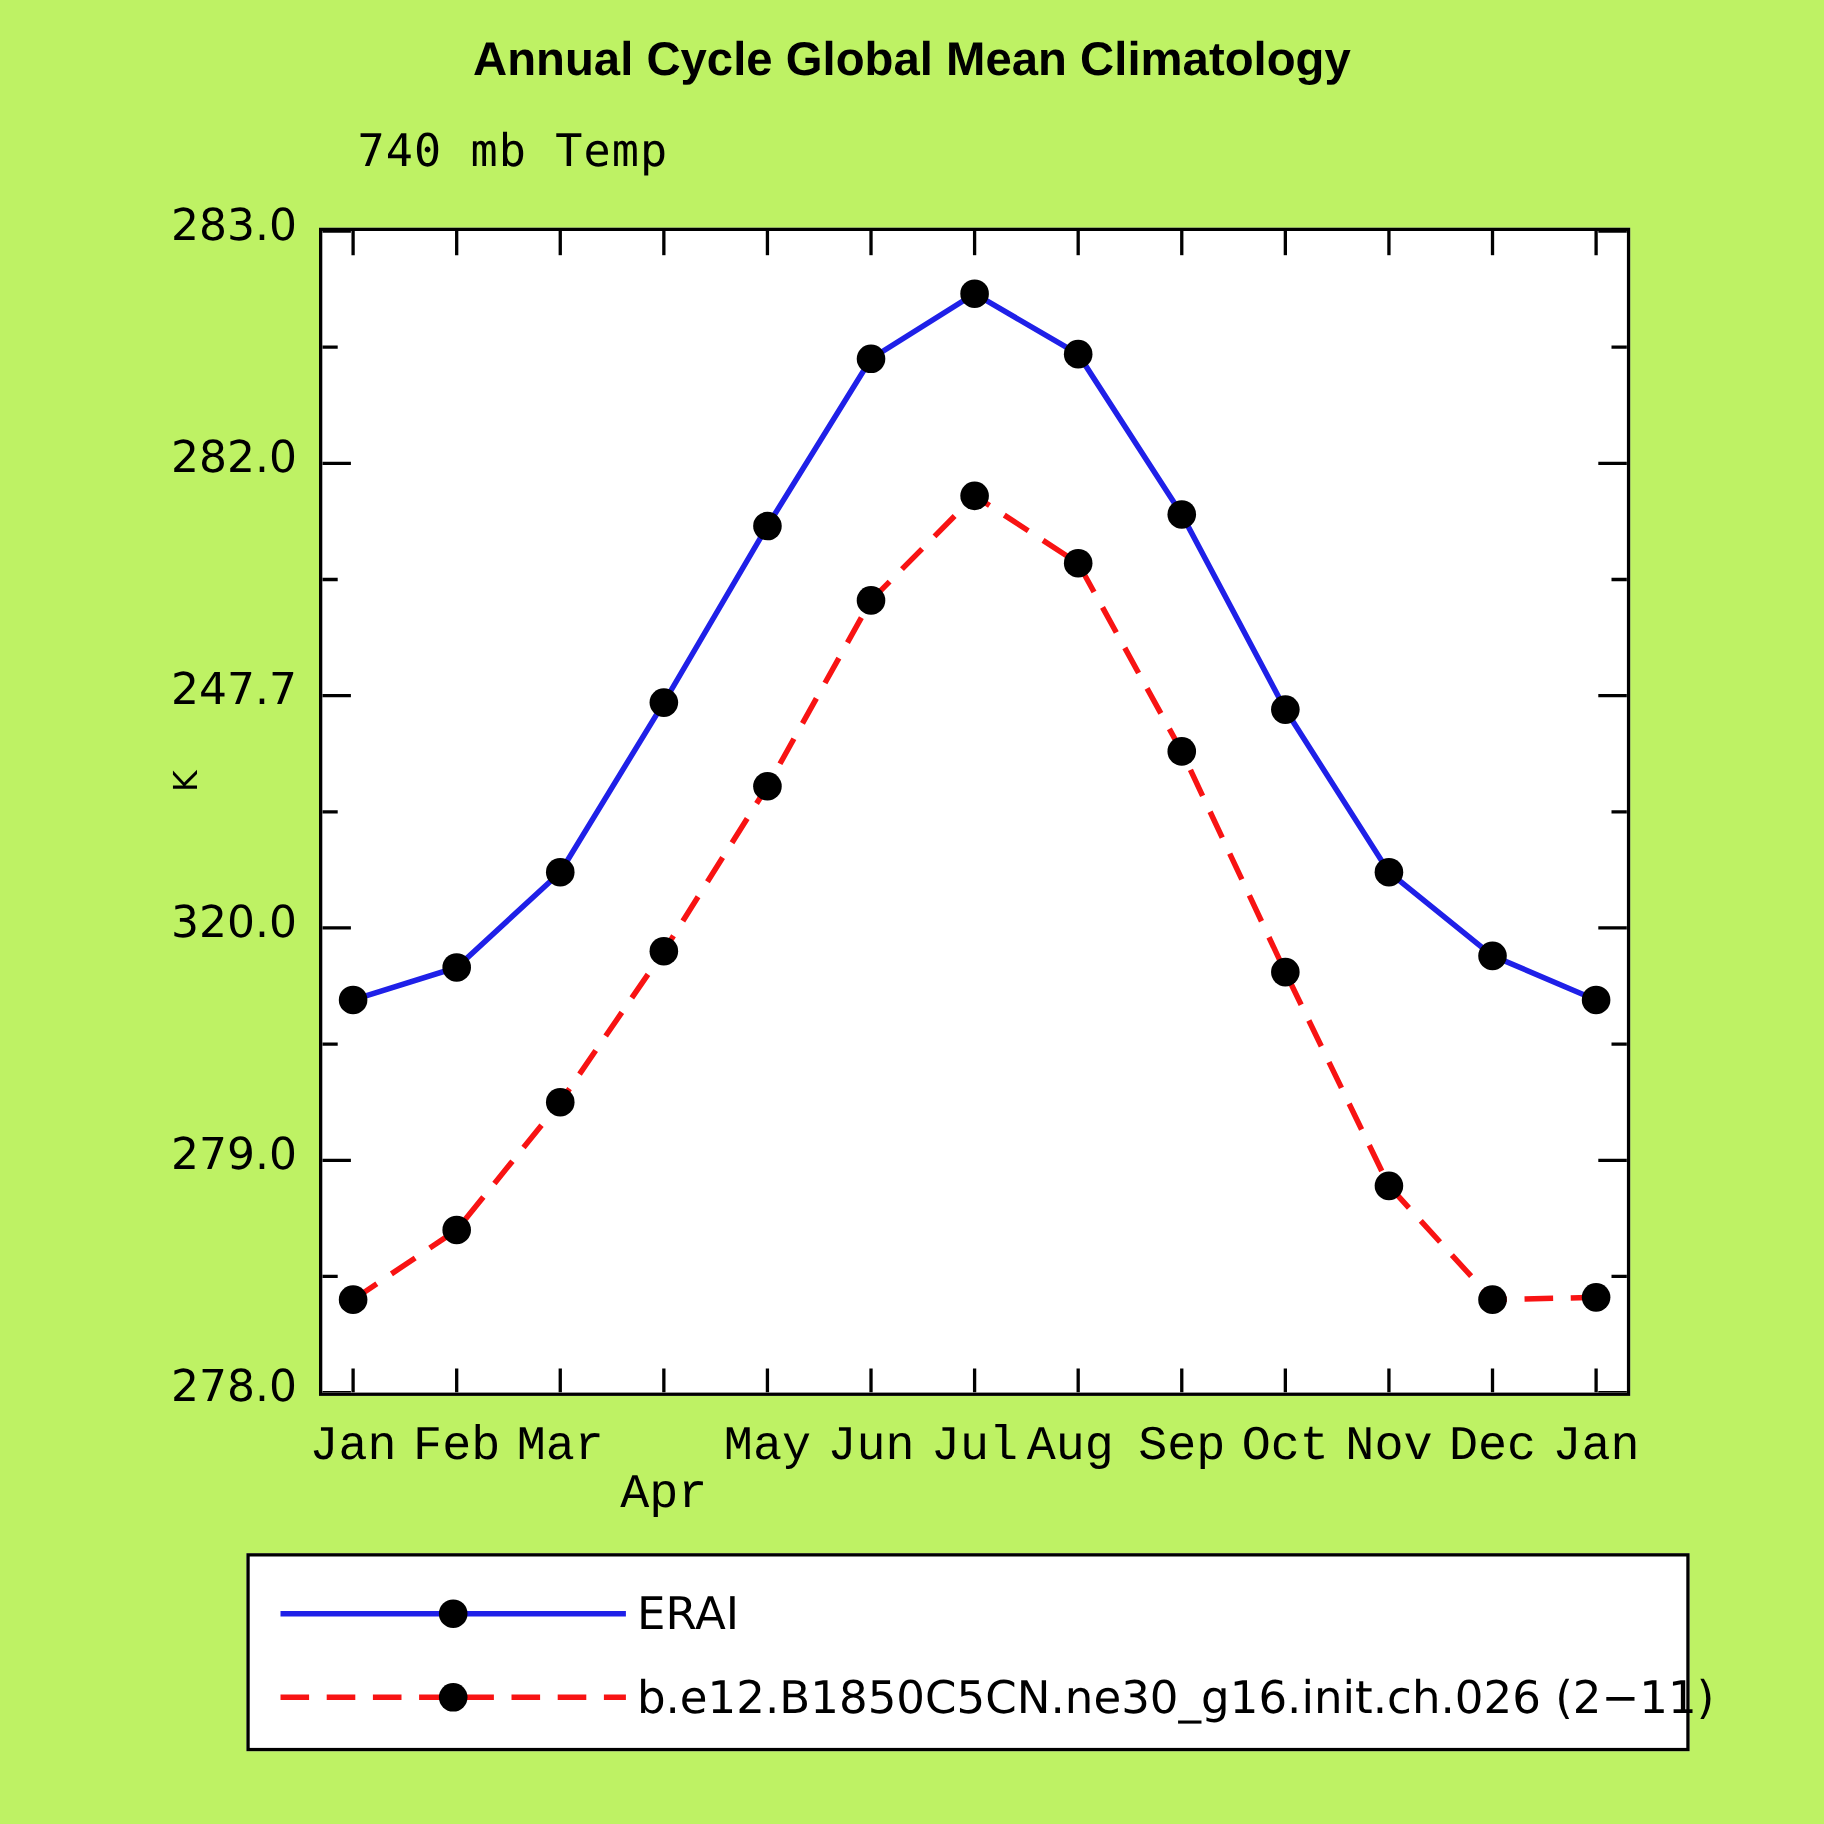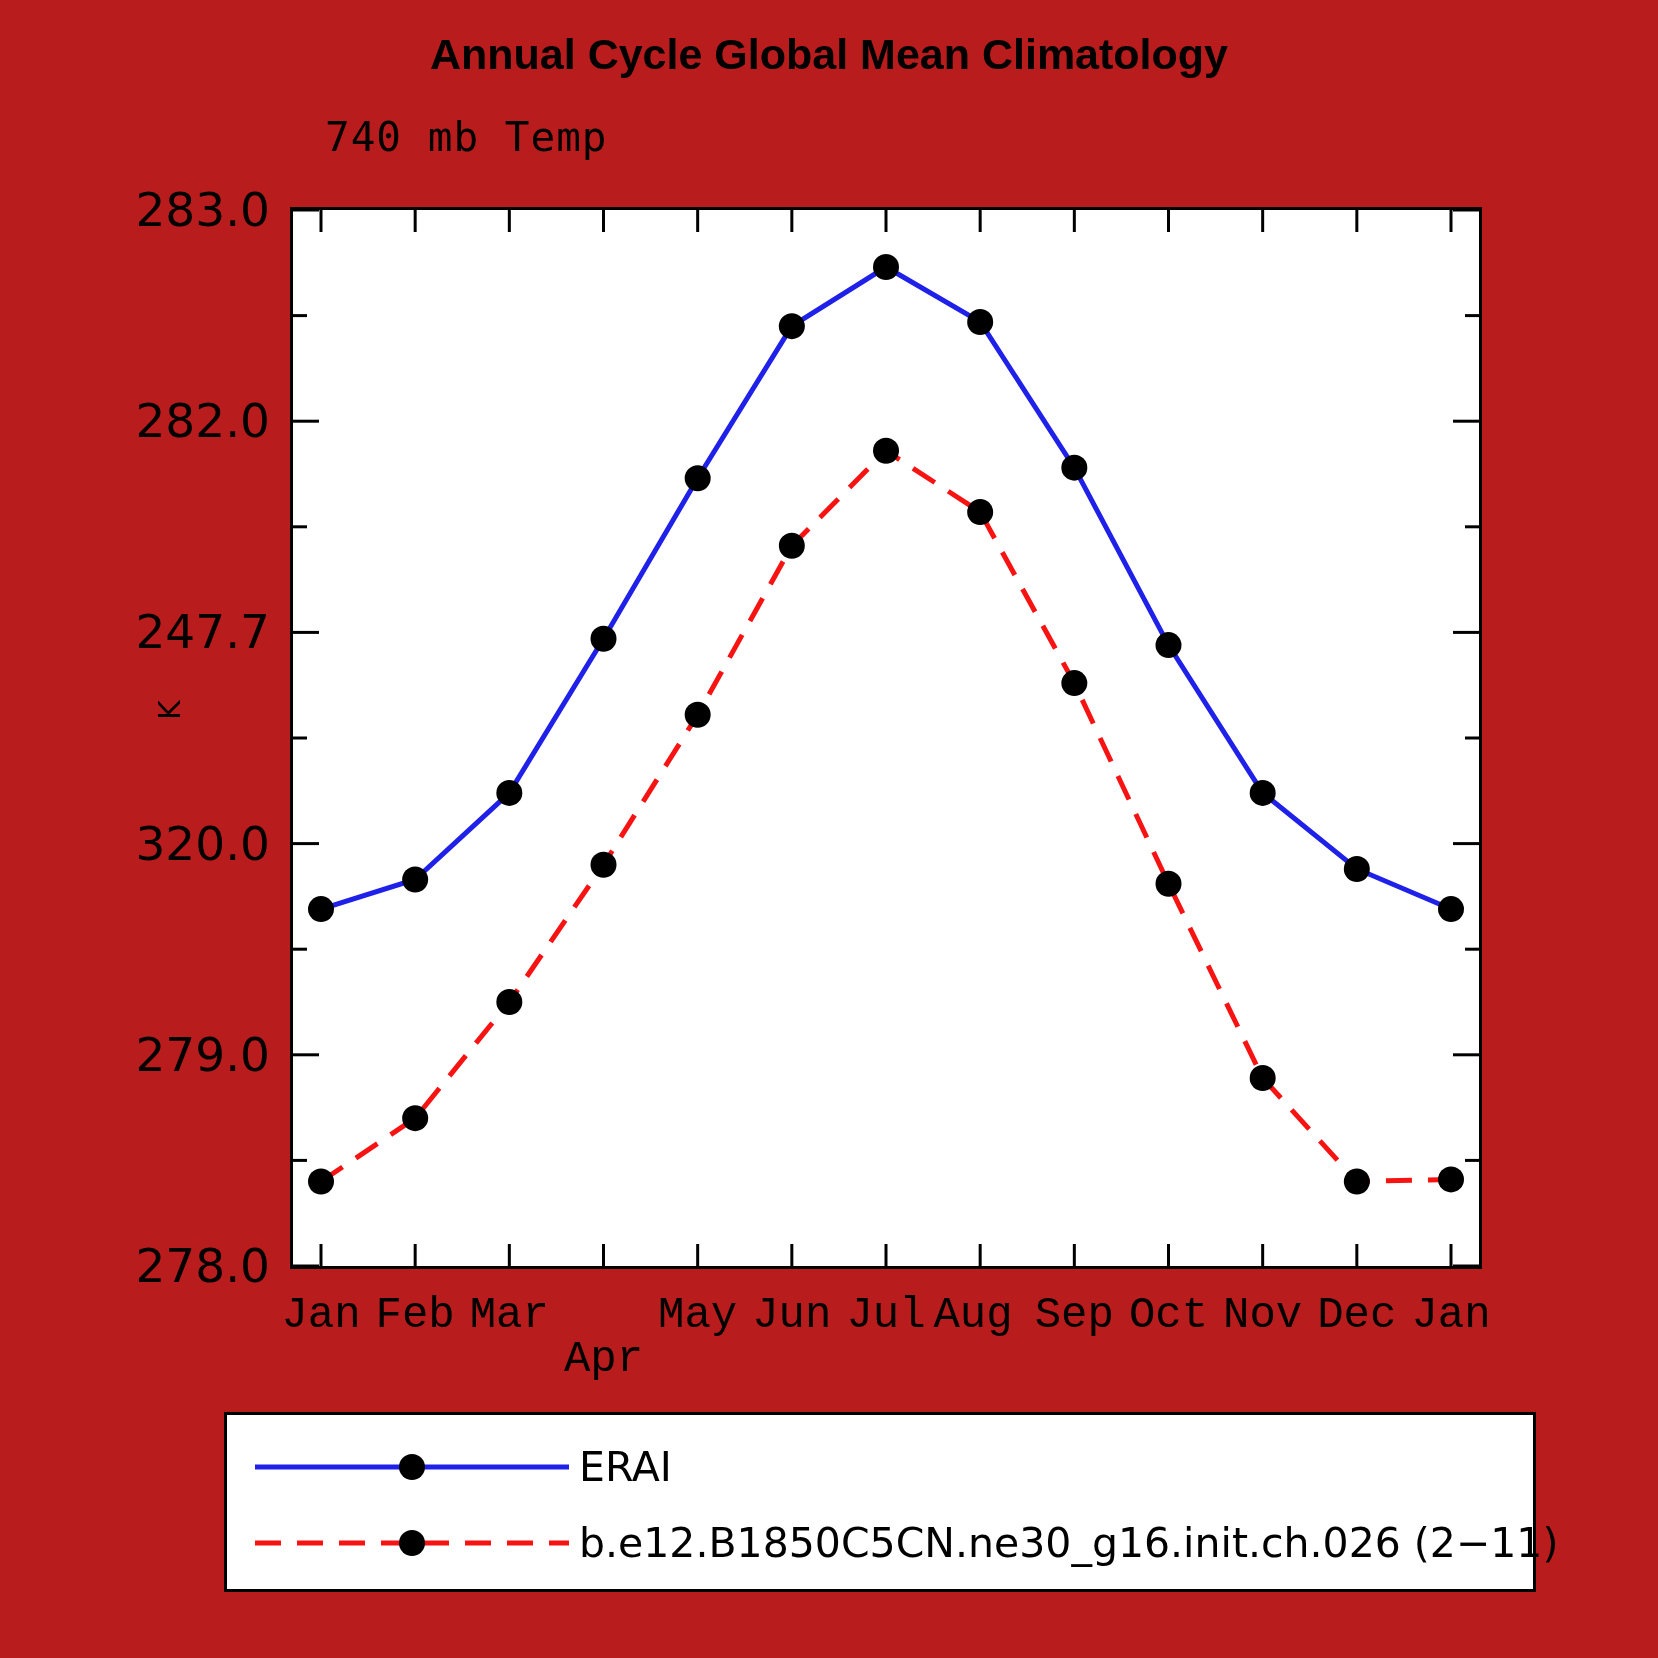--- a/index.html
+++ b/index.html
@@ -4,21 +4,21 @@
 <style>
   html, body {
     margin: 0;
     padding: 0;
     background: #ffffff;
   }
   #page {
     position: relative;
     width: 1658px;
     height: 1658px;
-    background: #b91c1c;
+    background: #bef264;
     font-family: "Liberation Sans", sans-serif;
     overflow: hidden;
   }
 
   
   #title {
     position: absolute;
     left: 0;
     top: 30px;
     width: 1658px;
@@ -64,21 +64,21 @@
     transform-origin: left top;
   }
 
   
   .ytick-label {
     position: absolute;
     right: 0;
     width: 160px;
     text-align: right;
     font-family: "DejaVu Sans", sans-serif;
-    font-size: 47px;
+    font-size: 40px;
     color: #000000;
     white-space: nowrap;
   }
   #ytick-labels {
     position: absolute;
     left: 110px;
     top: 0;
     width: 160px;
     height: 1658px;
   }

